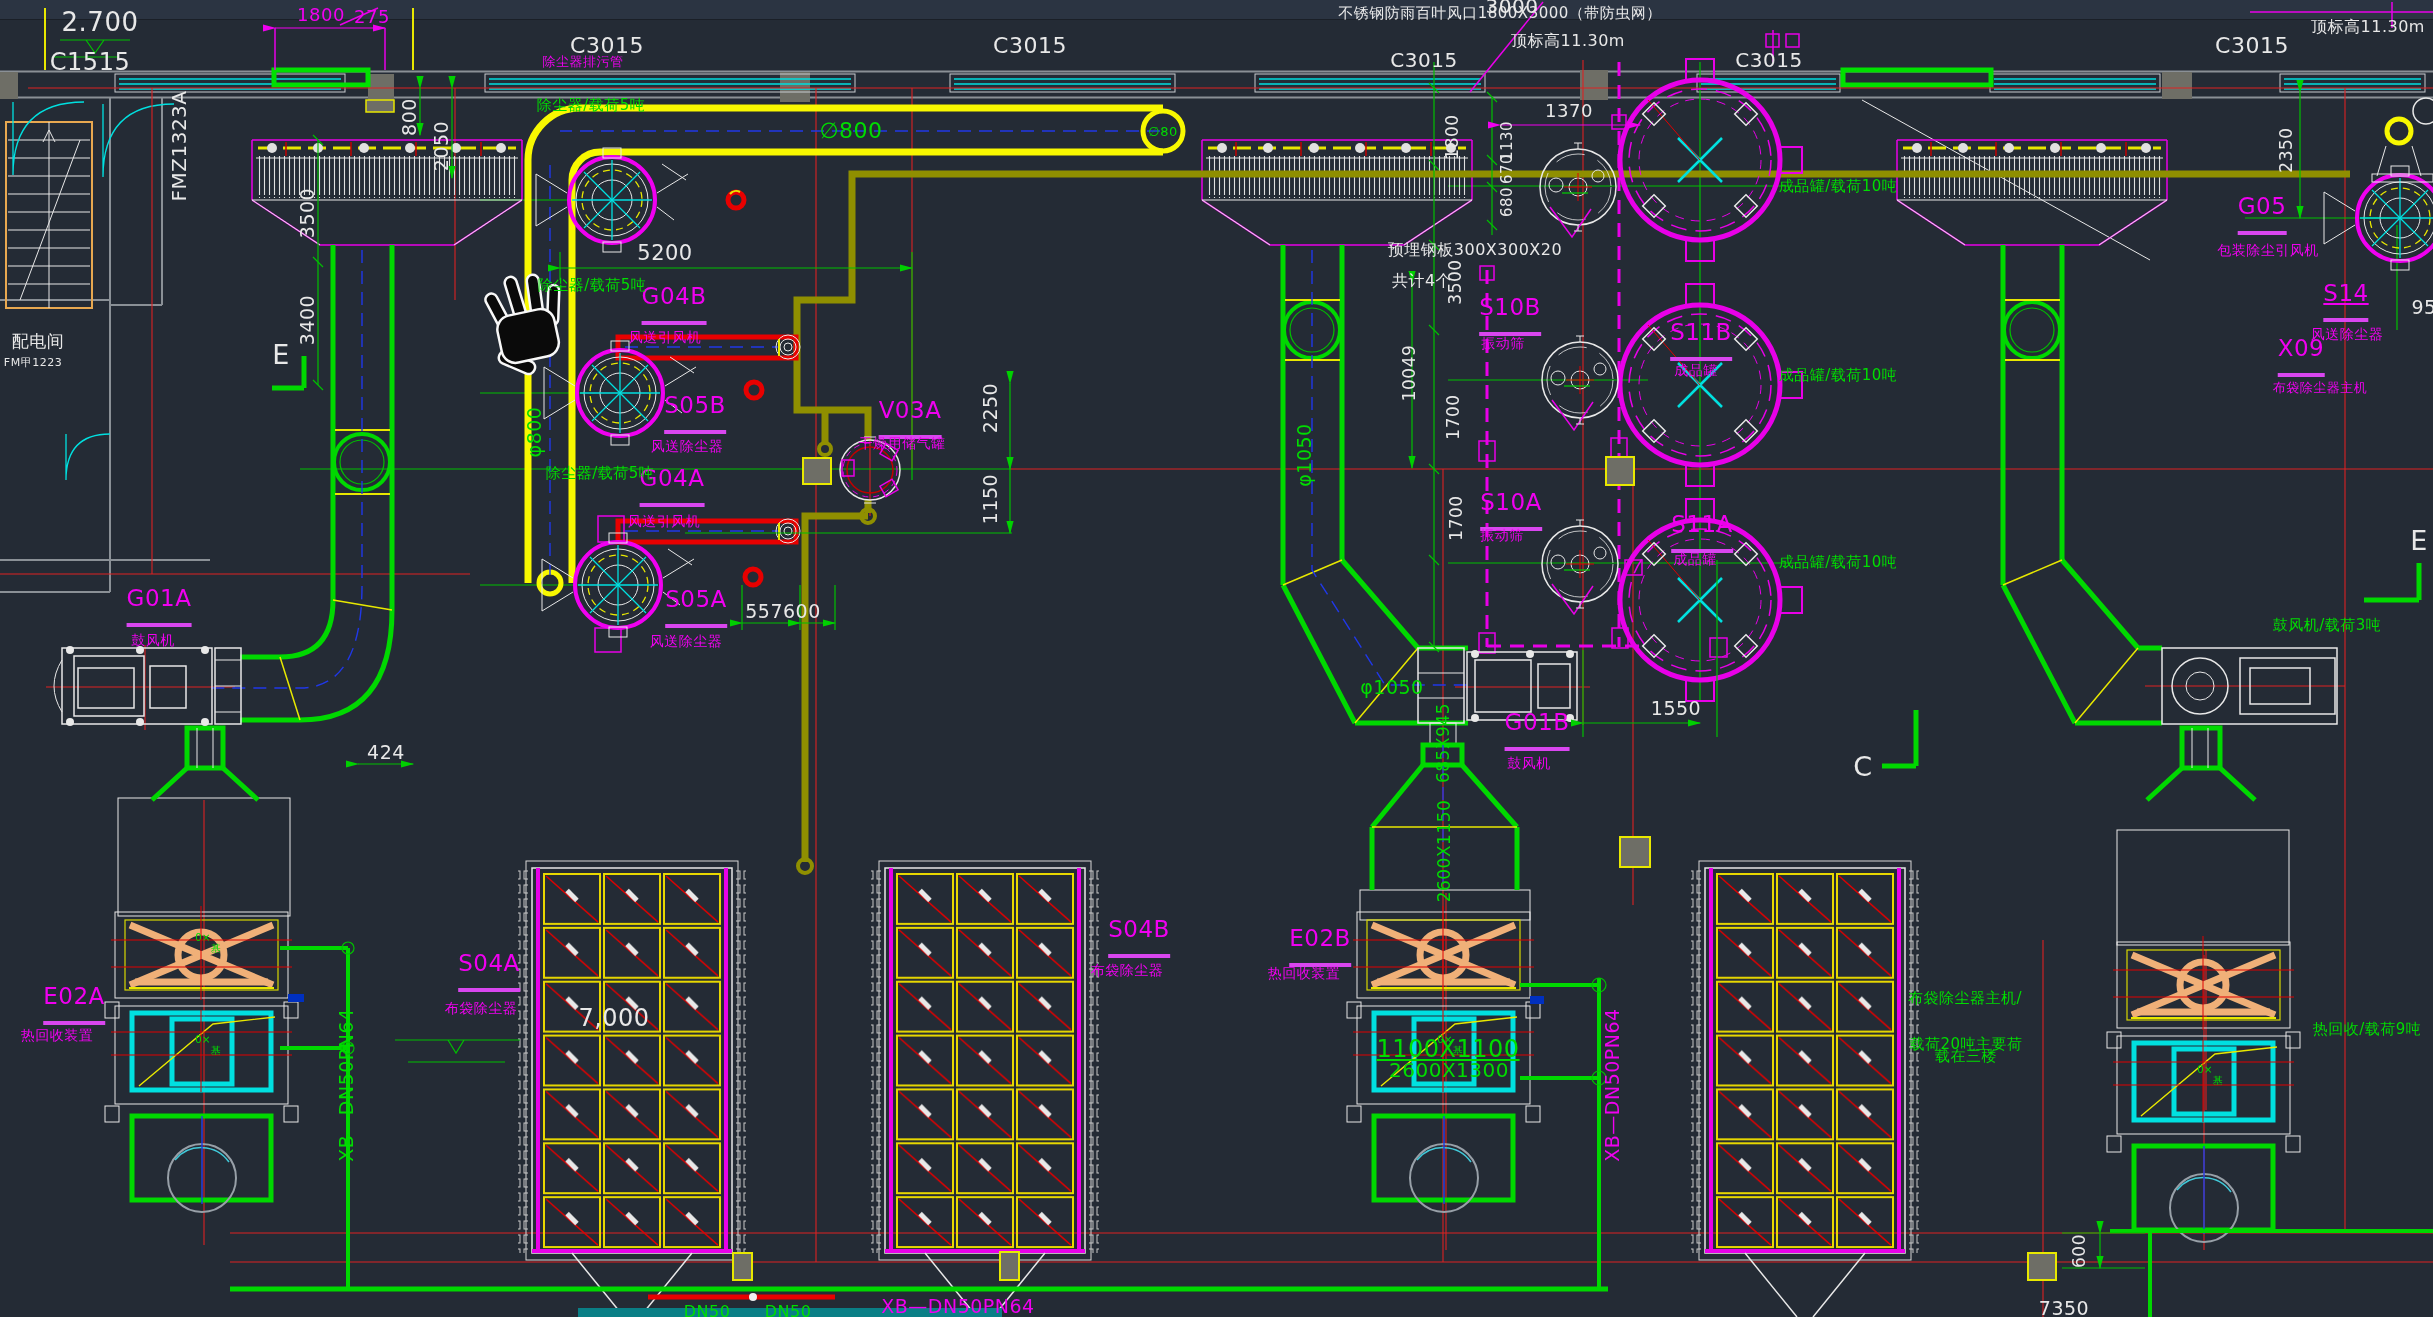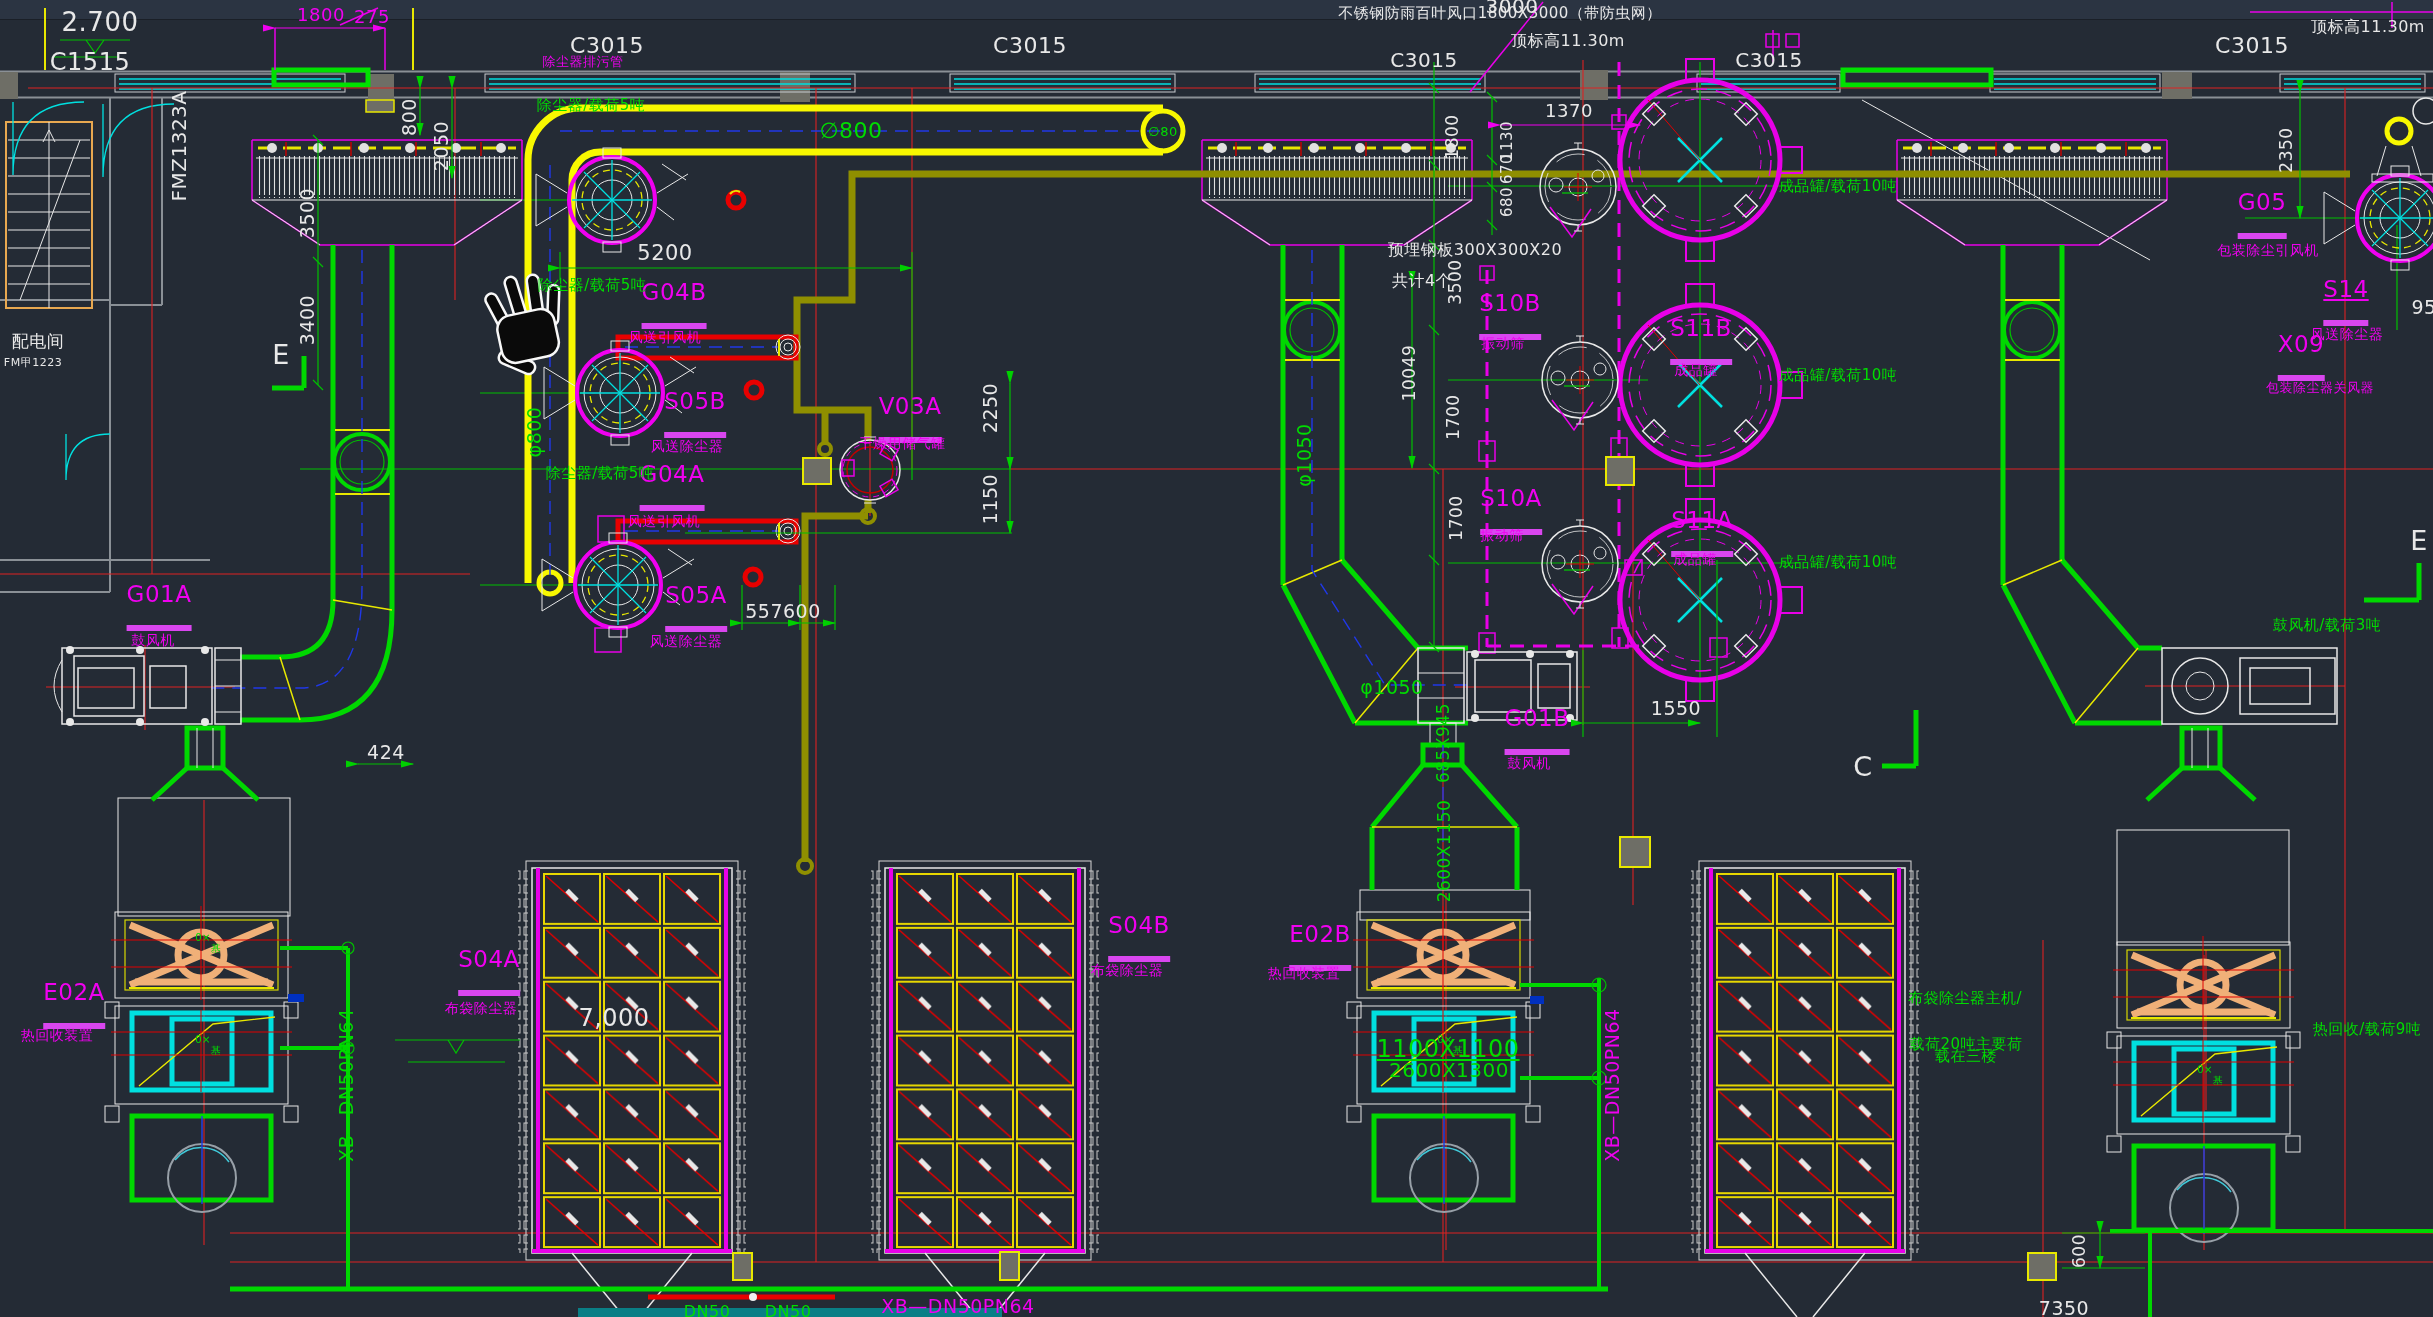--- a/index.html
+++ b/index.html
@@ -4,21 +4,21 @@
 <style>
   html,body{margin:0;padding:0;background:#171c23;}
   #viewport{position:relative;width:2433px;height:1317px;overflow:hidden;
     background:#242b35;font-family:"DejaVu Sans",sans-serif;}
   #topstrip{position:absolute;left:0;top:0;width:2433px;height:19px;background:#2b3442;border-bottom:1px solid #1a1f27;}
   svg{position:absolute;left:0;top:0;}
   #labels{position:absolute;left:0;top:0;width:100%;height:100%;pointer-events:none;}
   .lbl{position:absolute;white-space:nowrap;line-height:1;transform:translate(-50%,-50%);letter-spacing:0.5px;}
   .lbl.rot{transform:translate(-50%,-50%) rotate(-90deg);}
   .white{color:#e8e8e8}.green{color:#00dd00}.mag{color:#f000f0}
-  .tag{border-bottom:6px solid #d946ef;padding-bottom:19px;}
+  .tag{border-bottom:4px solid #d946ef;padding-bottom:13px;}
   
   .w1{stroke:#e8e8e8;stroke-width:1;fill:none}
   .w15{stroke:#e8e8e8;stroke-width:1.5;fill:none}
   .g5{stroke:#00d800;stroke-width:5;fill:none}
   .g4{stroke:#00d800;stroke-width:4;fill:none}
   .g1{stroke:#00c000;stroke-width:1.2;fill:none}
   .m15{stroke:#e800e8;stroke-width:1.5;fill:none}
   .md{stroke:#e800e8;stroke-width:3;fill:none;stroke-dasharray:14 9}
   .y7{stroke:#f8f800;stroke-width:7;fill:none}
   .o7{stroke:#8f8f00;stroke-width:7;fill:none}
@@ -557,21 +557,21 @@
       <div class="lbl mag" style="left: 902px; top: 443px; font-size: 14px;">干燥用储气罐</div>
       <div class="lbl mag tag" style="left: 159px; top: 607px; font-size: 23px;">G01A</div>
       <div class="lbl mag" style="left: 153px; top: 640px; font-size: 14px;">鼓风机</div>
       <div class="lbl mag tag" style="left: 1537px; top: 731px; font-size: 23px;">G01B</div>
       <div class="lbl mag" style="left: 1529px; top: 763px; font-size: 14px;">鼓风机</div>
       <div class="lbl mag tag" style="left: 2262px; top: 215px; font-size: 23px;">G05</div>
       <div class="lbl mag" style="left: 2268px; top: 250px; font-size: 14px;">包装除尘引风机</div>
       <div class="lbl mag tag" style="left: 2346px; top: 302px; font-size: 23px; text-decoration: underline;">S14</div>
       <div class="lbl mag" style="left: 2347px; top: 334px; font-size: 14px;">风送除尘器</div>
       <div class="lbl mag tag" style="left: 2301px; top: 357px; font-size: 23px;">X09</div>
-      <div class="lbl mag" style="left: 2320px; top: 387px; font-size: 13px;">包装除尘器关风器</div>
+      <div class="lbl mag" style="left: 2320px; top: 387px; font-size: 13px;">布袋除尘器主机</div>
       <div class="lbl mag tag" style="left: 1510px; top: 316px; font-size: 23px;">S10B</div>
       <div class="lbl mag" style="left: 1503px; top: 343px; font-size: 14px;">振动筛</div>
       <div class="lbl mag tag" style="left: 1701px; top: 341px; font-size: 23px;">S11B</div>
       <div class="lbl mag" style="left: 1696px; top: 370px; font-size: 14px;">成品罐</div>
       <div class="lbl mag tag" style="left: 1511px; top: 511px; font-size: 23px;">S10A</div>
       <div class="lbl mag" style="left: 1502px; top: 535px; font-size: 14px;">振动筛</div>
       <div class="lbl mag tag" style="left: 1702px; top: 533px; font-size: 23px;">S11A</div>
       <div class="lbl mag" style="left: 1695px; top: 559px; font-size: 14px;">成品罐</div>
       <div class="lbl mag tag" style="left: 489px; top: 972px; font-size: 23px;">S04A</div>
       <div class="lbl mag" style="left: 481px; top: 1008px; font-size: 14px;">布袋除尘器</div>

